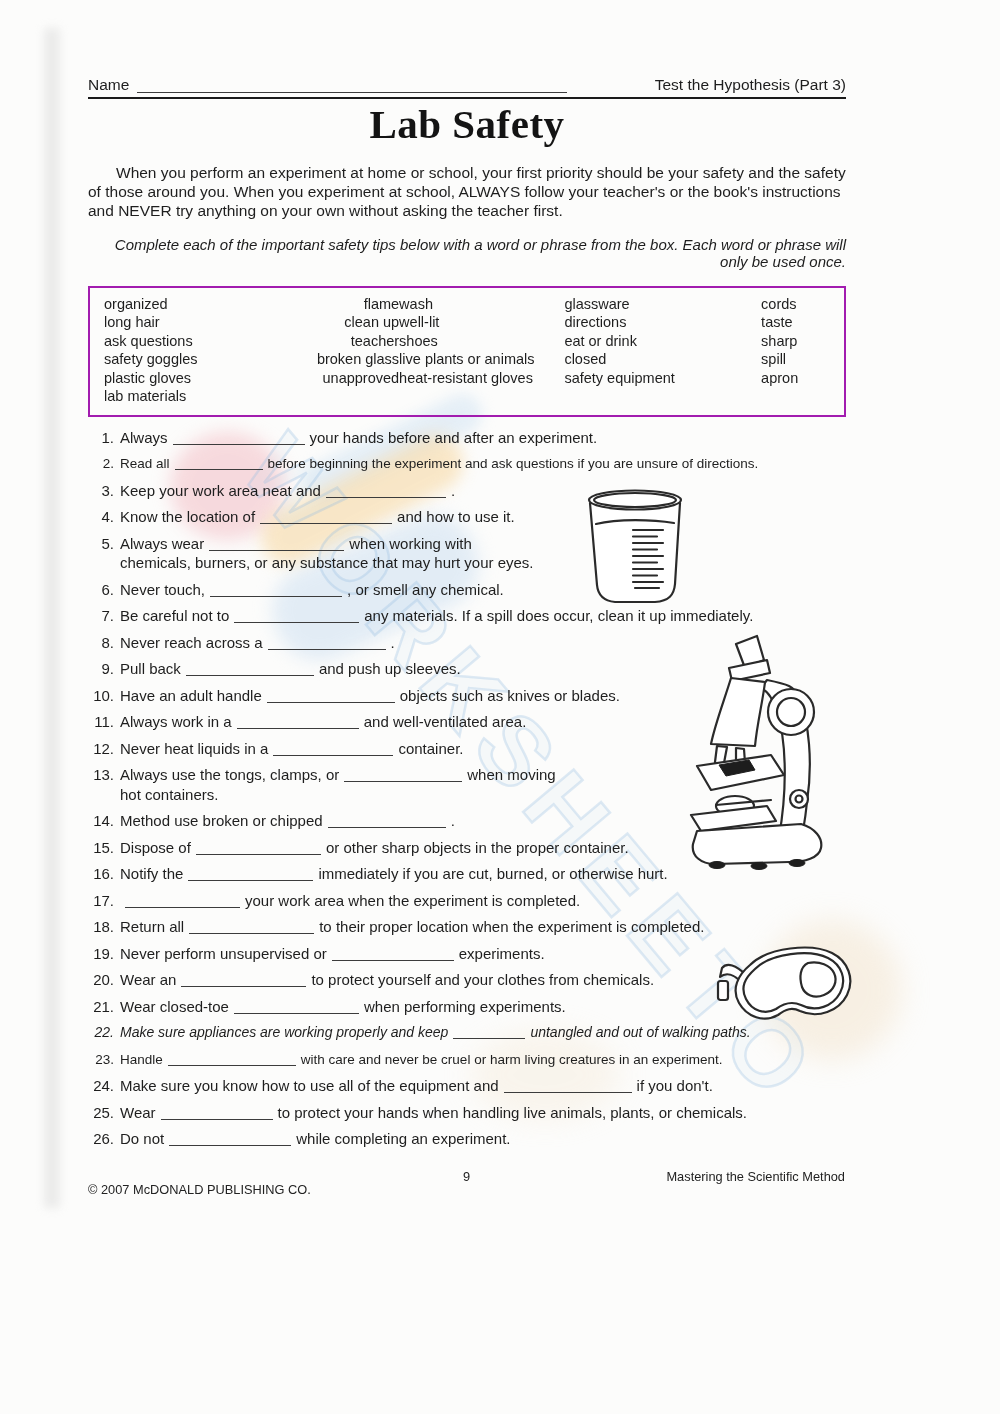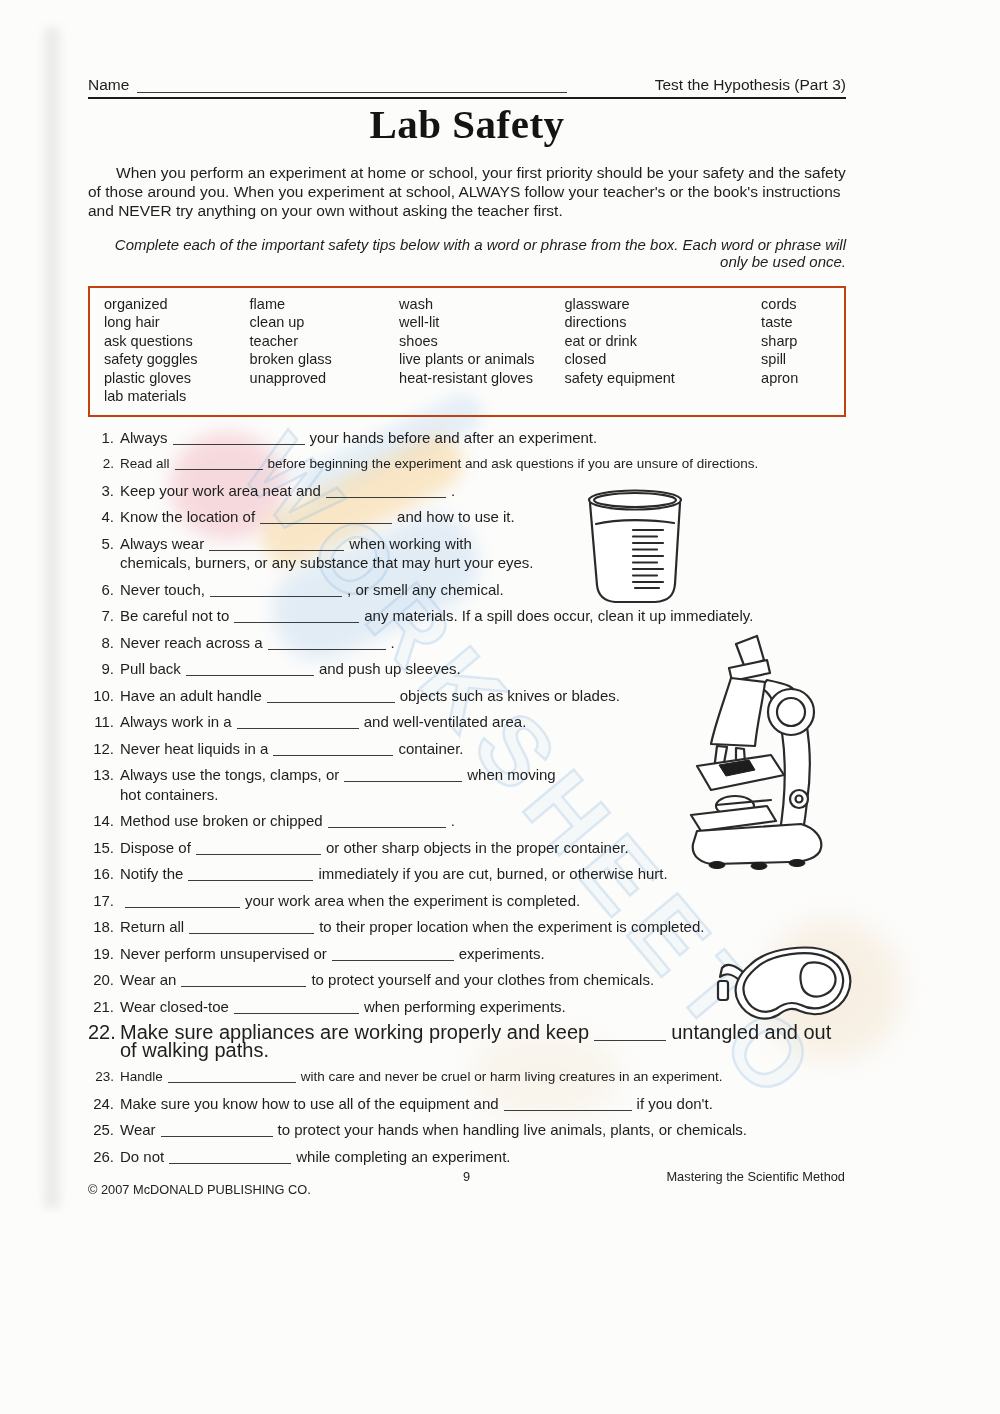--- a/index.html
+++ b/index.html
@@ -25,33 +25,33 @@
   
   .content{position:absolute;left:88px;top:76px;width:758px;z-index:2;}
   .header-row{display:flex;align-items:flex-end;border-bottom:2.5px solid #1a1a1a;padding-bottom:3px;}
   .name-label{font-size:15.5px;}
   .name-line{flex:1;max-width:430px;border-bottom:1.5px solid #3d3d3d;height:14px;margin:0 70px 1px 8px;}
   .hdr-right{font-size:15.5px;margin-left:auto;}
   .title{margin-top:2px;text-align:center;font-family:"Liberation Serif",serif;font-weight:bold;
          font-size:41px;line-height:46px;letter-spacing:.5px;color:#141414;}
   .intro{margin-top:16px;font-size:15.5px;line-height:19px;text-indent:28px;}
   .instructions{font-size:15px;line-height:17.5px;font-style:italic;text-align:right;}
-  .word-box{margin-top:8px;border:2px solid #c2410c;display:flex;padding:7px 16px 9px 14px;
+  .word-box{margin-top:8px;border:2px solid #a21caf;display:flex;padding:7px 16px 9px 14px;
             font-size:14.5px;line-height:18.5px;}
   .wb-col{display:flex;flex-direction:column;}
   .wb-col:nth-child(1){width:148px;}
-  .wb-col:nth-child(2){width:152px;}
+  .wb-col:nth-child(2){width:152px;text-align:right;}
   .wb-col:nth-child(3){width:168px;}
   .wb-col:nth-child(4){width:200px;}
   .wb-col:nth-child(5){width:68px;}
   .items{margin-top:12px;}
   .item{position:relative;padding-left:32px;font-size:15px;line-height:17.5px;margin-bottom:9px;}
   .item .num{position:absolute;left:0;top:0;width:26px;text-align:right;}
   .items .item:nth-child(2){font-size:13.5px;}
-  .items .item:nth-child(22){font-size:20px;}
+  .items .item:nth-child(22){font-size:14px;font-style:italic;}
   .items .item:nth-child(23){font-size:13.5px;}
   .blank{display:inline-block;border-bottom:1.6px solid #3c3c3c;height:13px;vertical-align:-2px;margin:0 5px;}
   .line2{margin-top:2px;}
   .footer{position:absolute;left:88px;top:1169px;width:757px;display:flex;z-index:2;font-size:12.8px;color:#222;}
   .footer .f-left{flex:1;text-align:left;margin-top:13px;}
   .footer .f-center{width:40px;text-align:center;}
   .footer .f-right{flex:1;text-align:right;}
   svg .ln{fill:none;stroke:#2a2a2a;stroke-width:2.2;stroke-linecap:round;stroke-linejoin:round;}
   svg .fw{fill:#ffffff;stroke:#2a2a2a;stroke-width:2.2;stroke-linecap:round;stroke-linejoin:round;}
   svg .fd{fill:#1d1d1d;stroke:#1d1d1d;stroke-width:1;}

